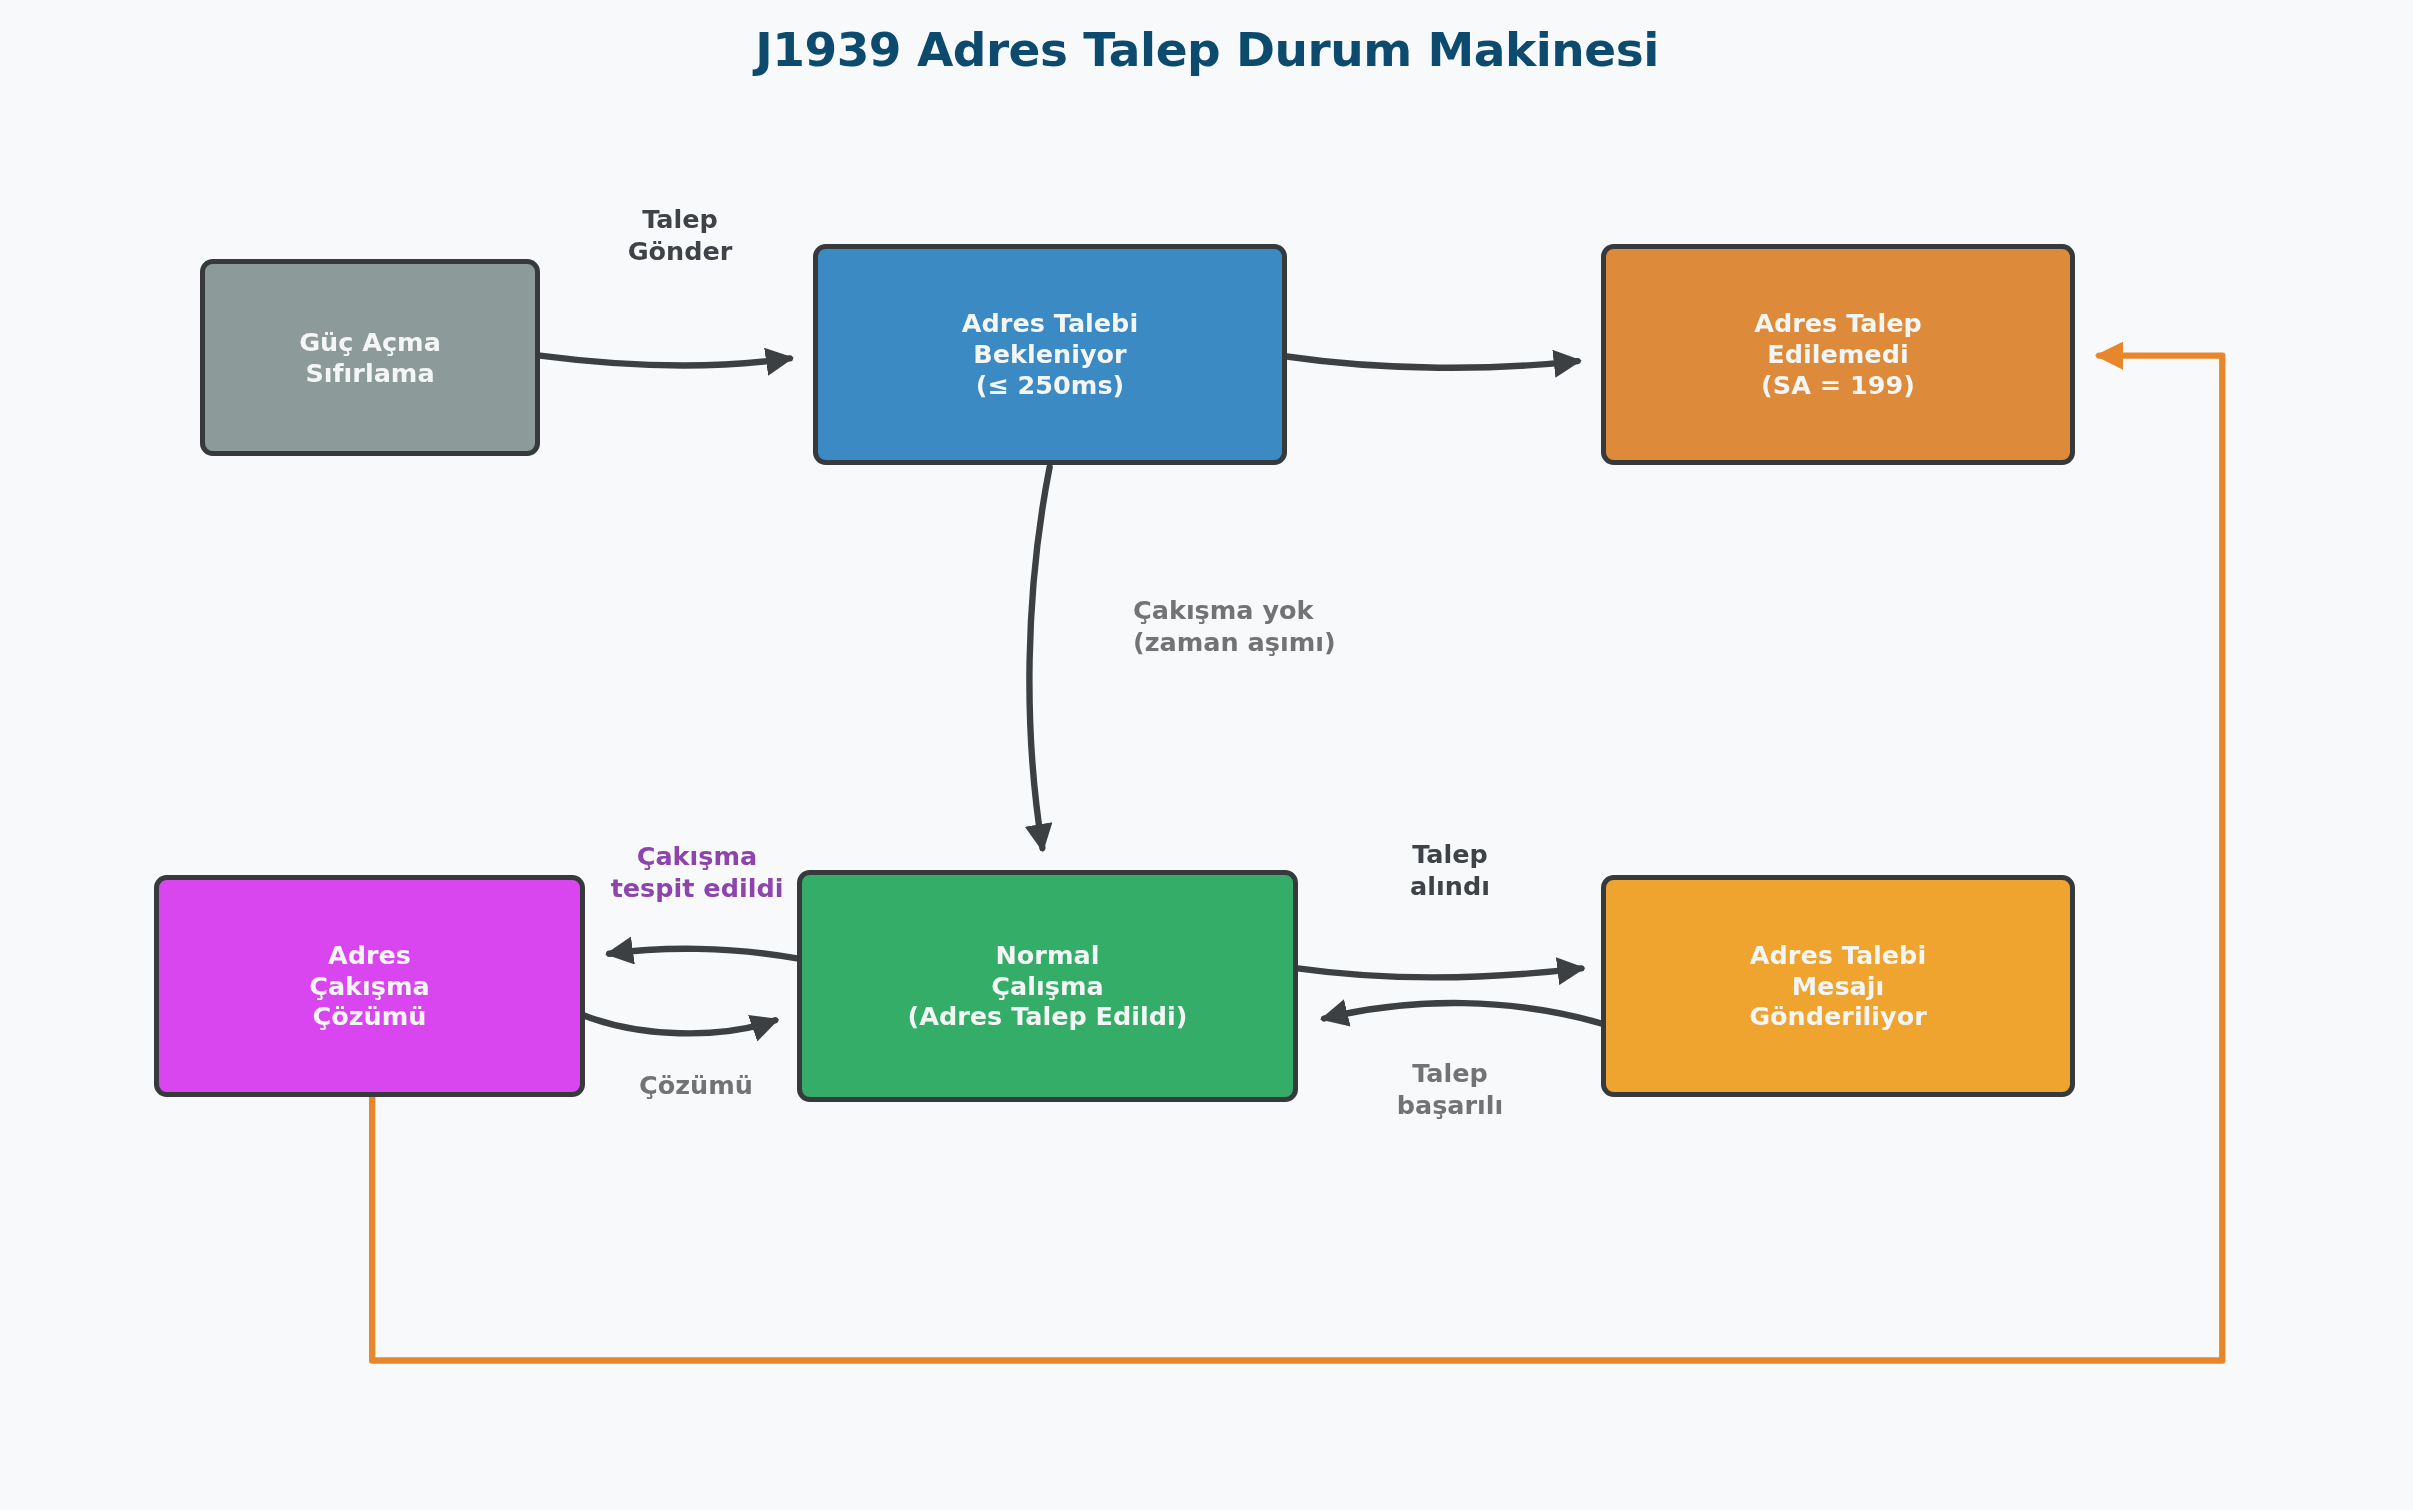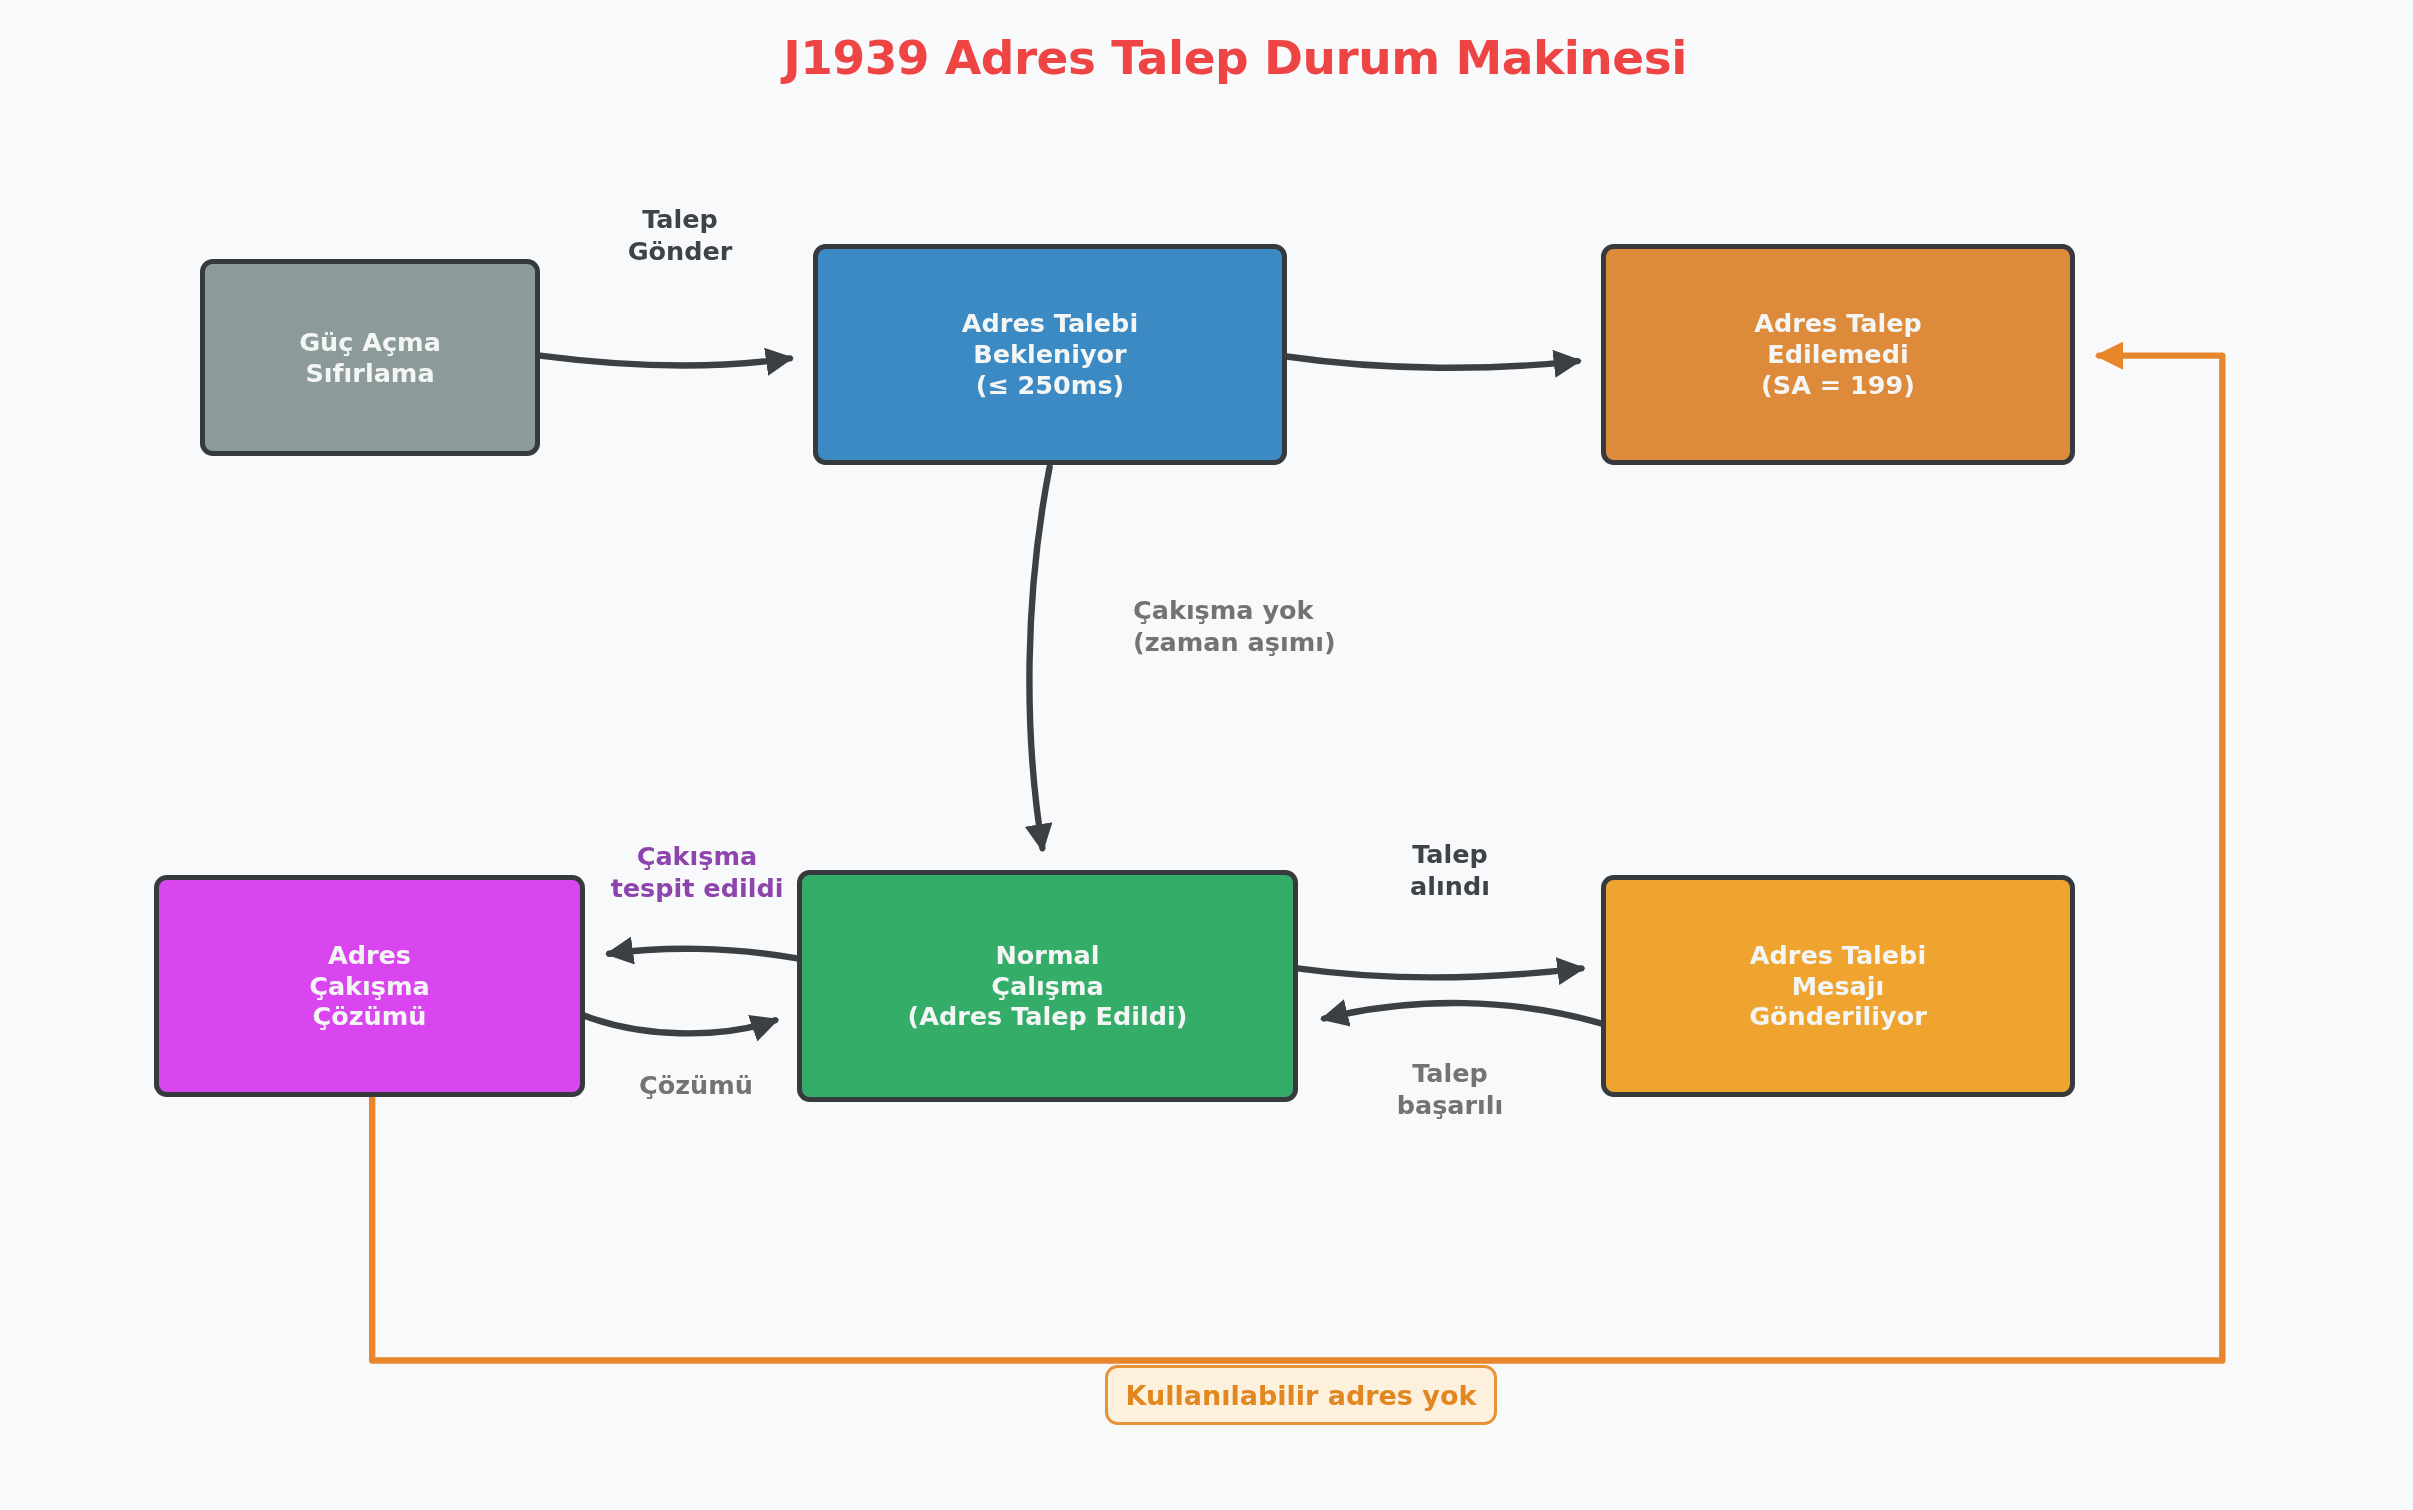--- a/index.html
+++ b/index.html
@@ -7,22 +7,22 @@
     position:relative;
     width:2413px;height:1510px;
     background:#f8f9fb;
     font-family:"DejaVu Sans",sans-serif;
     overflow:hidden;
   }
   .edges{position:absolute;left:0;top:0;width:2413px;height:1510px;}
   .edge{fill:none;stroke:#3d4043;stroke-width:7;stroke-linecap:round;stroke-linejoin:round;}
   .edge-orange{fill:none;stroke:#e8862c;stroke-width:7;stroke-linecap:round;stroke-linejoin:round;}
   .title{
-    position:absolute;left:1207px;top:30px;transform:translateX(-50%);
-    font-size:47px;font-weight:bold;color:#ef4444;white-space:nowrap;letter-spacing:-0.5px;margin-left:28px;
+    position:absolute;left:1207px;top:22px;transform:translateX(-50%);
+    font-size:47px;font-weight:bold;color:#0c4a6e;white-space:nowrap;letter-spacing:-0.5px;
   }
   .node{
     position:absolute;box-sizing:border-box;
     border:5.5px solid #363a3d;border-radius:12.8px;
     display:flex;align-items:center;justify-content:center;
     text-align:center;white-space:pre-line;
     color:#f4f6f6;font-weight:bold;font-size:25.5px;line-height:1.21;
   }
   .node-gray  {left:200px; top:259px; width:340px; height:197px; background:#8d9a9a;justify-content:center;}
   .node-blue  {left:813px; top:244px; width:474px; height:221px; background:#3b8ac4;}
@@ -134,18 +134,15 @@
 tespit edildi</div>
 
   <div class="elabel centered lab-green lbl-resolved">Çözümü</div>
 
   <div class="elabel centered lab-dark lbl-request-received">Talep
 alındı</div>
 
   <div class="elabel centered lab-green lbl-claim-successful">Talep
 başarılı</div>
 
-  <div class="note">
-    <span>Kullanılabilir adres yok</span>
-  </div>
 
 </div>
 
 
 </body></html>

